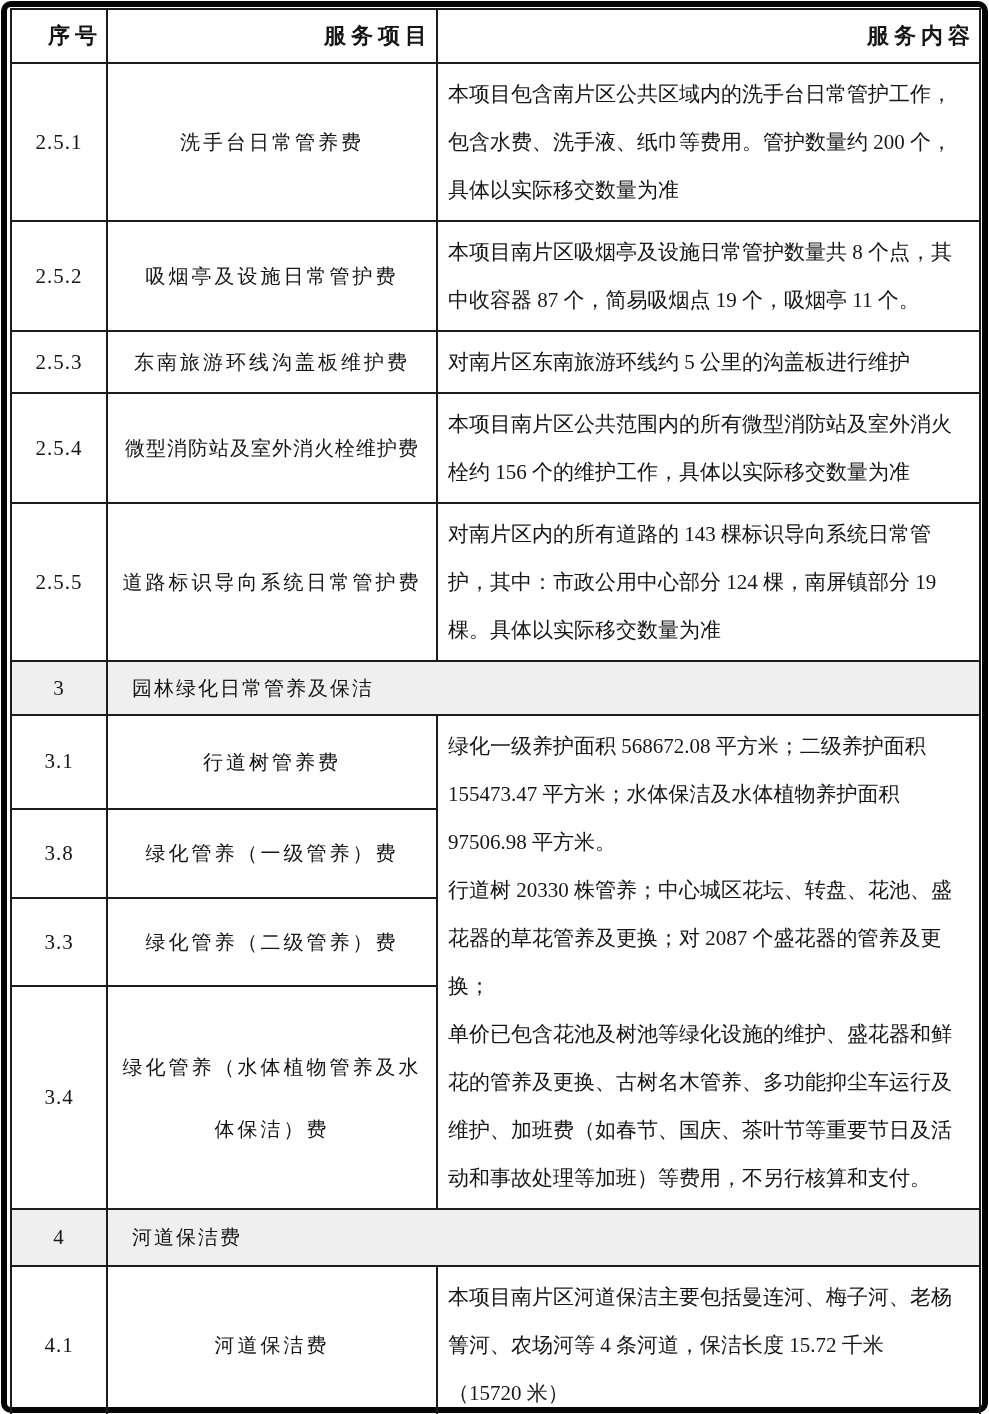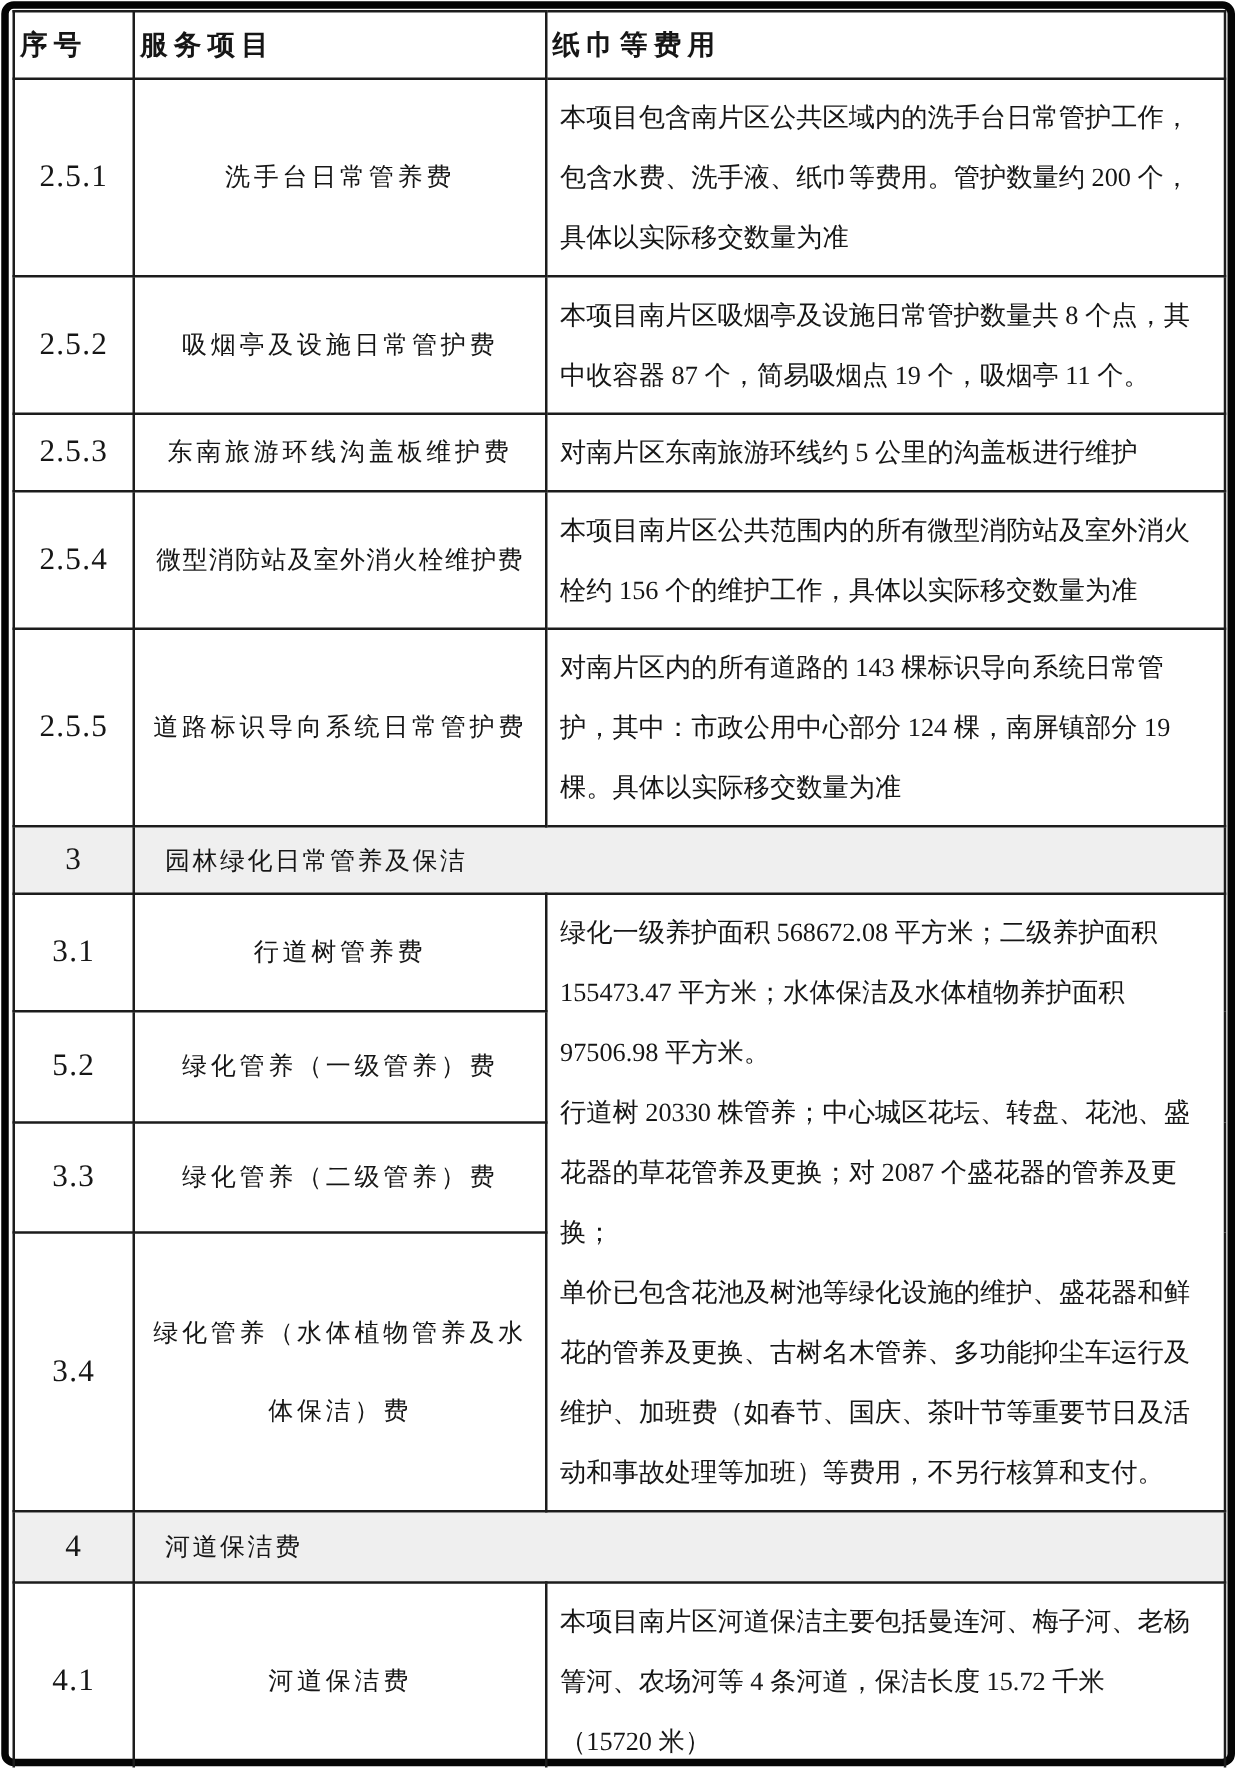--- a/index.html
+++ b/index.html
@@ -19,24 +19,24 @@
     width:969px;
   }
   td,th{
     border:2px solid #1c1c1c;
     vertical-align:middle;
     overflow:hidden;
     padding:2px 4px;
   }
   th{
     font-size:22px;font-weight:bold;letter-spacing:5px;
-    text-align:left;background:#ffffff;
+    text-align:right;background:#ffffff;
   }
   td.no-cell{
-    text-align:center;font-size:25px;letter-spacing:1px;
+    text-align:center;font-size:21px;letter-spacing:1px;
   }
   td.item-cell{
     text-align:center;font-size:20px;letter-spacing:3px;line-height:2.4;
     padding:2px 6px;
   }
   td.content-cell{
     text-align:left;font-size:21px;line-height:48px;
     padding:6px 22px 6px 10px;
   }
   td.content-cell .para{margin:0;}
@@ -57,21 +57,21 @@
   <colgroup>
     <col style="width:96px">
     <col style="width:330px">
     <col style="width:543px">
   </colgroup>
 
   <tbody>
       <tr style="height:54px;">
     <th>序号</th>
     <th>服务项目</th>
-    <th>纸巾等费用</th>
+    <th>服务内容</th>
   </tr>
 
   <tr style="height:146px;">
     <td class="no-cell">2.5.1</td>
     <td class="item-cell">洗手台日常管养费</td>
     <td class="content-cell">本项目包含南片区公共区域内的洗手台日常管护工作，包含水费、洗手液、纸巾等费用。管护数量约 200 个，具体以实际移交数量为准</td>
   </tr>
 
   <tr style="height:94px;">
     <td class="no-cell">2.5.2</td>
@@ -106,21 +106,21 @@
     <td class="no-cell">3.1</td>
     <td class="item-cell">行道树管养费</td>
     <td class="content-cell" rowspan="4">
       <div class="para">绿化一级养护面积 568672.08 平方米；二级养护面积 155473.47 平方米；水体保洁及水体植物养护面积 97506.98 平方米。</div>
       <div class="para">行道树 20330 株管养；中心城区花坛、转盘、花池、盛花器的草花管养及更换；对 2087 个盛花器的管养及更换；</div>
       <div class="para">单价已包含花池及树池等绿化设施的维护、盛花器和鲜花的管养及更换、古树名木管养、多功能抑尘车运行及维护、加班费（如春节、国庆、茶叶节等重要节日及活动和事故处理等加班）等费用，不另行核算和支付。</div>
     </td>
   </tr>
 
   <tr style="height:87px;">
-    <td class="no-cell">5.2</td>
+    <td class="no-cell">3.8</td>
     <td class="item-cell">绿化管养（一级管养）费</td>
   </tr>
 
   <tr style="height:87px;">
     <td class="no-cell">3.3</td>
     <td class="item-cell">绿化管养（二级管养）费</td>
   </tr>
 
   <tr style="height:218px;">
     <td class="no-cell">3.4</td>

